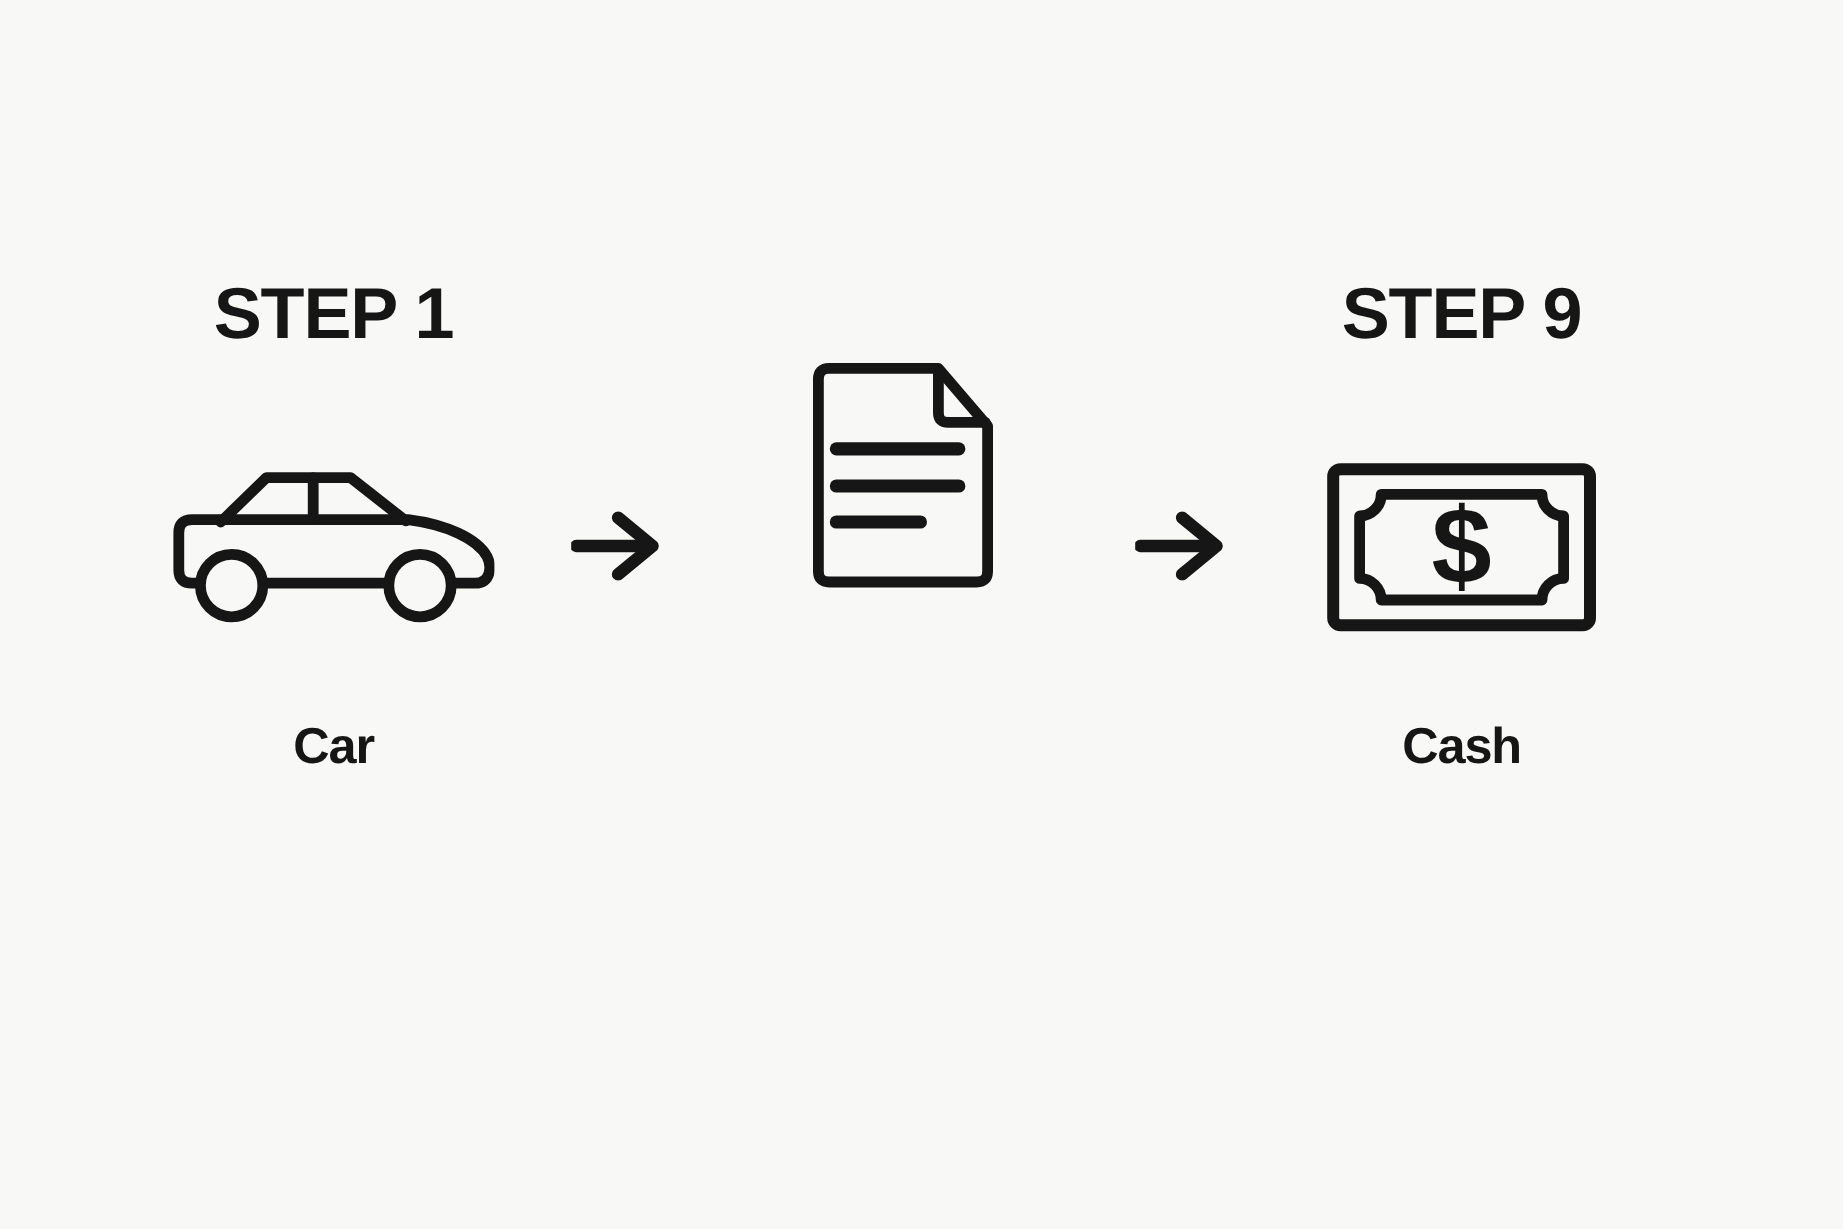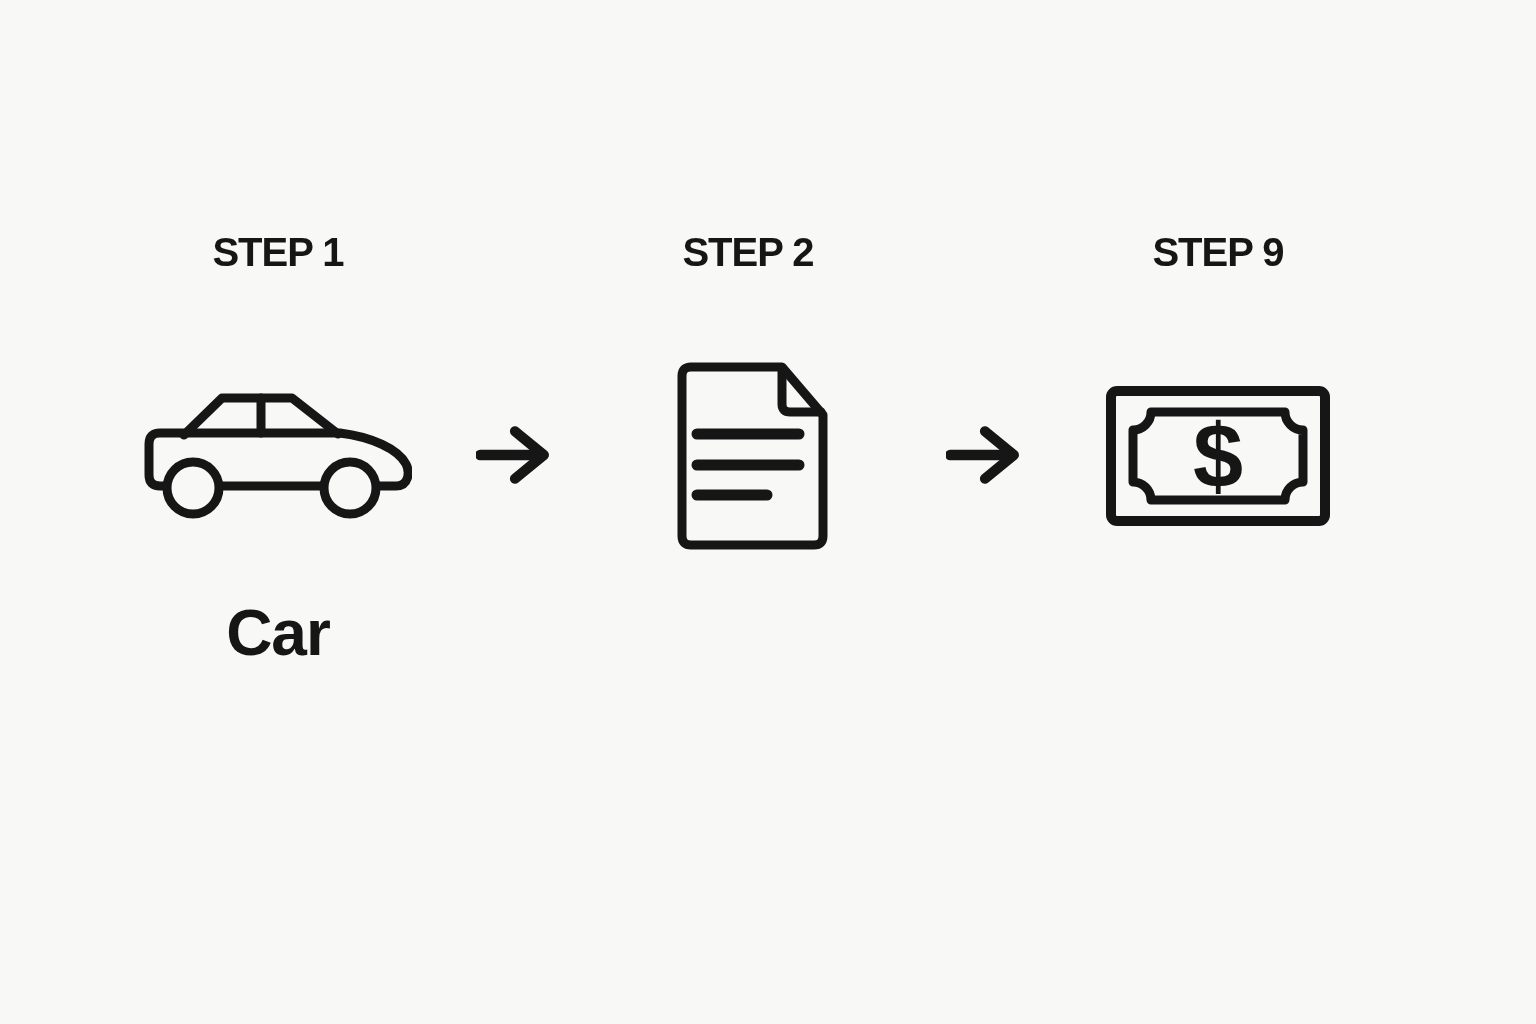--- a/index.html
+++ b/index.html
@@ -23,37 +23,37 @@
     padding-top: 232px;
     transform: translateX(-20px);
   }
   .step {
     width: 340px;
     display: flex;
     flex-direction: column;
     align-items: center;
   }
   .step-title {
-    font-size: 40px;
+    font-size: 60px;
     font-weight: bold;
     letter-spacing: -1px;
     line-height: 1;
     height: 60px;
     white-space: nowrap;
   }
   .icon-box {
     height: 220px;
     margin-top: 54px;
     display: flex;
     align-items: center;
     justify-content: center;
   }
   .caption {
     margin-top: 32px;
-    font-size: 64px;
+    font-size: 42px;
     font-weight: bold;
     letter-spacing: -1px;
     line-height: 1.12;
     text-align: left;
   }
   .arrow-box {
     width: 130px;
     padding-top: 194px;
     display: flex;
     justify-content: center;
@@ -95,21 +95,20 @@
   </div>
 
   <div class="arrow-box">
     <svg width="74" height="58" viewBox="0 0 72 56">
       <path class="stroke" stroke-width="10" d="M4,28 H62"></path>
       <path class="stroke" stroke-width="10" d="M38,5 L66,28 L38,51"></path>
     </svg>
   </div>
 
   <div class="step">
-    <div class="step-title">STEP 2</div>
     <div class="icon-box">
       <svg width="162" height="192" viewBox="0 0 162 192">
         <path class="stroke" stroke-width="9" d="M115,7 H24 Q15,7 15,16 V176 Q15,185 24,185 H147 Q156,185 156,176 V55 Z"></path>
         <path class="stroke" stroke-width="9" d="M115,9 V44 Q115,52 123,52 H154"></path>
         <path class="stroke" stroke-width="11" d="M30,74 H132"></path>
         <path class="stroke" stroke-width="11" d="M30,105 H132"></path>
         <path class="stroke" stroke-width="11" d="M30,135 H100"></path>
       </svg>
     </div>
     <div class="caption">
@@ -126,16 +125,17 @@
   <div class="step">
     <div class="step-title">STEP 9</div>
     <div class="icon-box">
       <svg width="226" height="142" viewBox="0 0 226 142">
         <rect class="stroke" stroke-width="10" x="6" y="6" width="214" height="130" rx="6"></rect>
         <path class="stroke" stroke-width="9" d="M46,27 L180,27 A18,18 0 0 0 198,45 L198,97 A18,18 0 0 0 180,115 L46,115 A18,18 0 0 0 28,97 L28,45 A18,18 0 0 0 46,27 Z"></path>
         <text class="dollar" x="113" y="71" text-anchor="middle" dominant-baseline="central">$</text>
       </svg>
     </div>
     <div class="caption">
+      <div>Cash</div>
     </div>
   </div>
 
 </div>
 
 </body></html>

